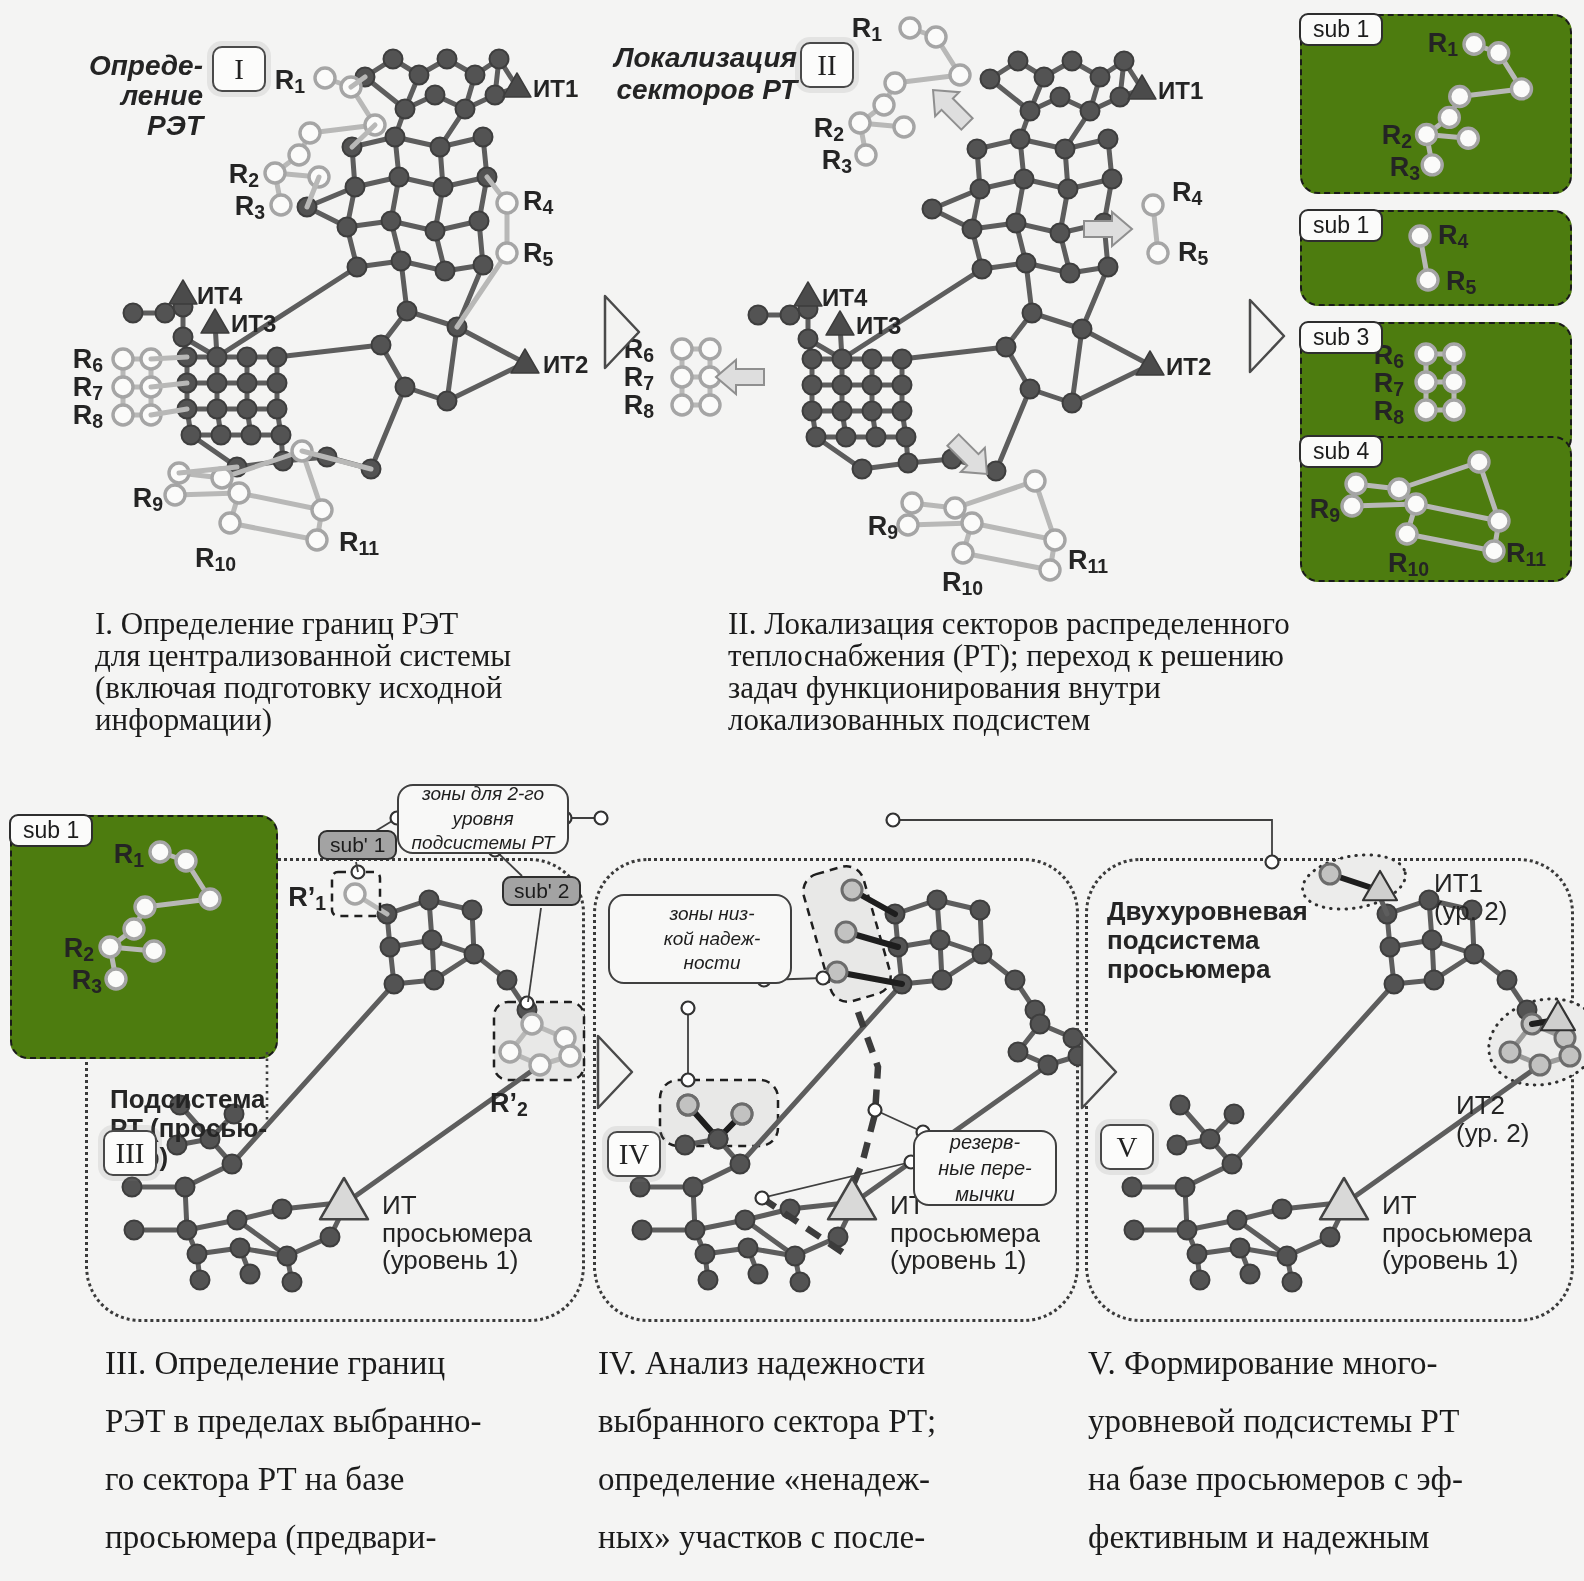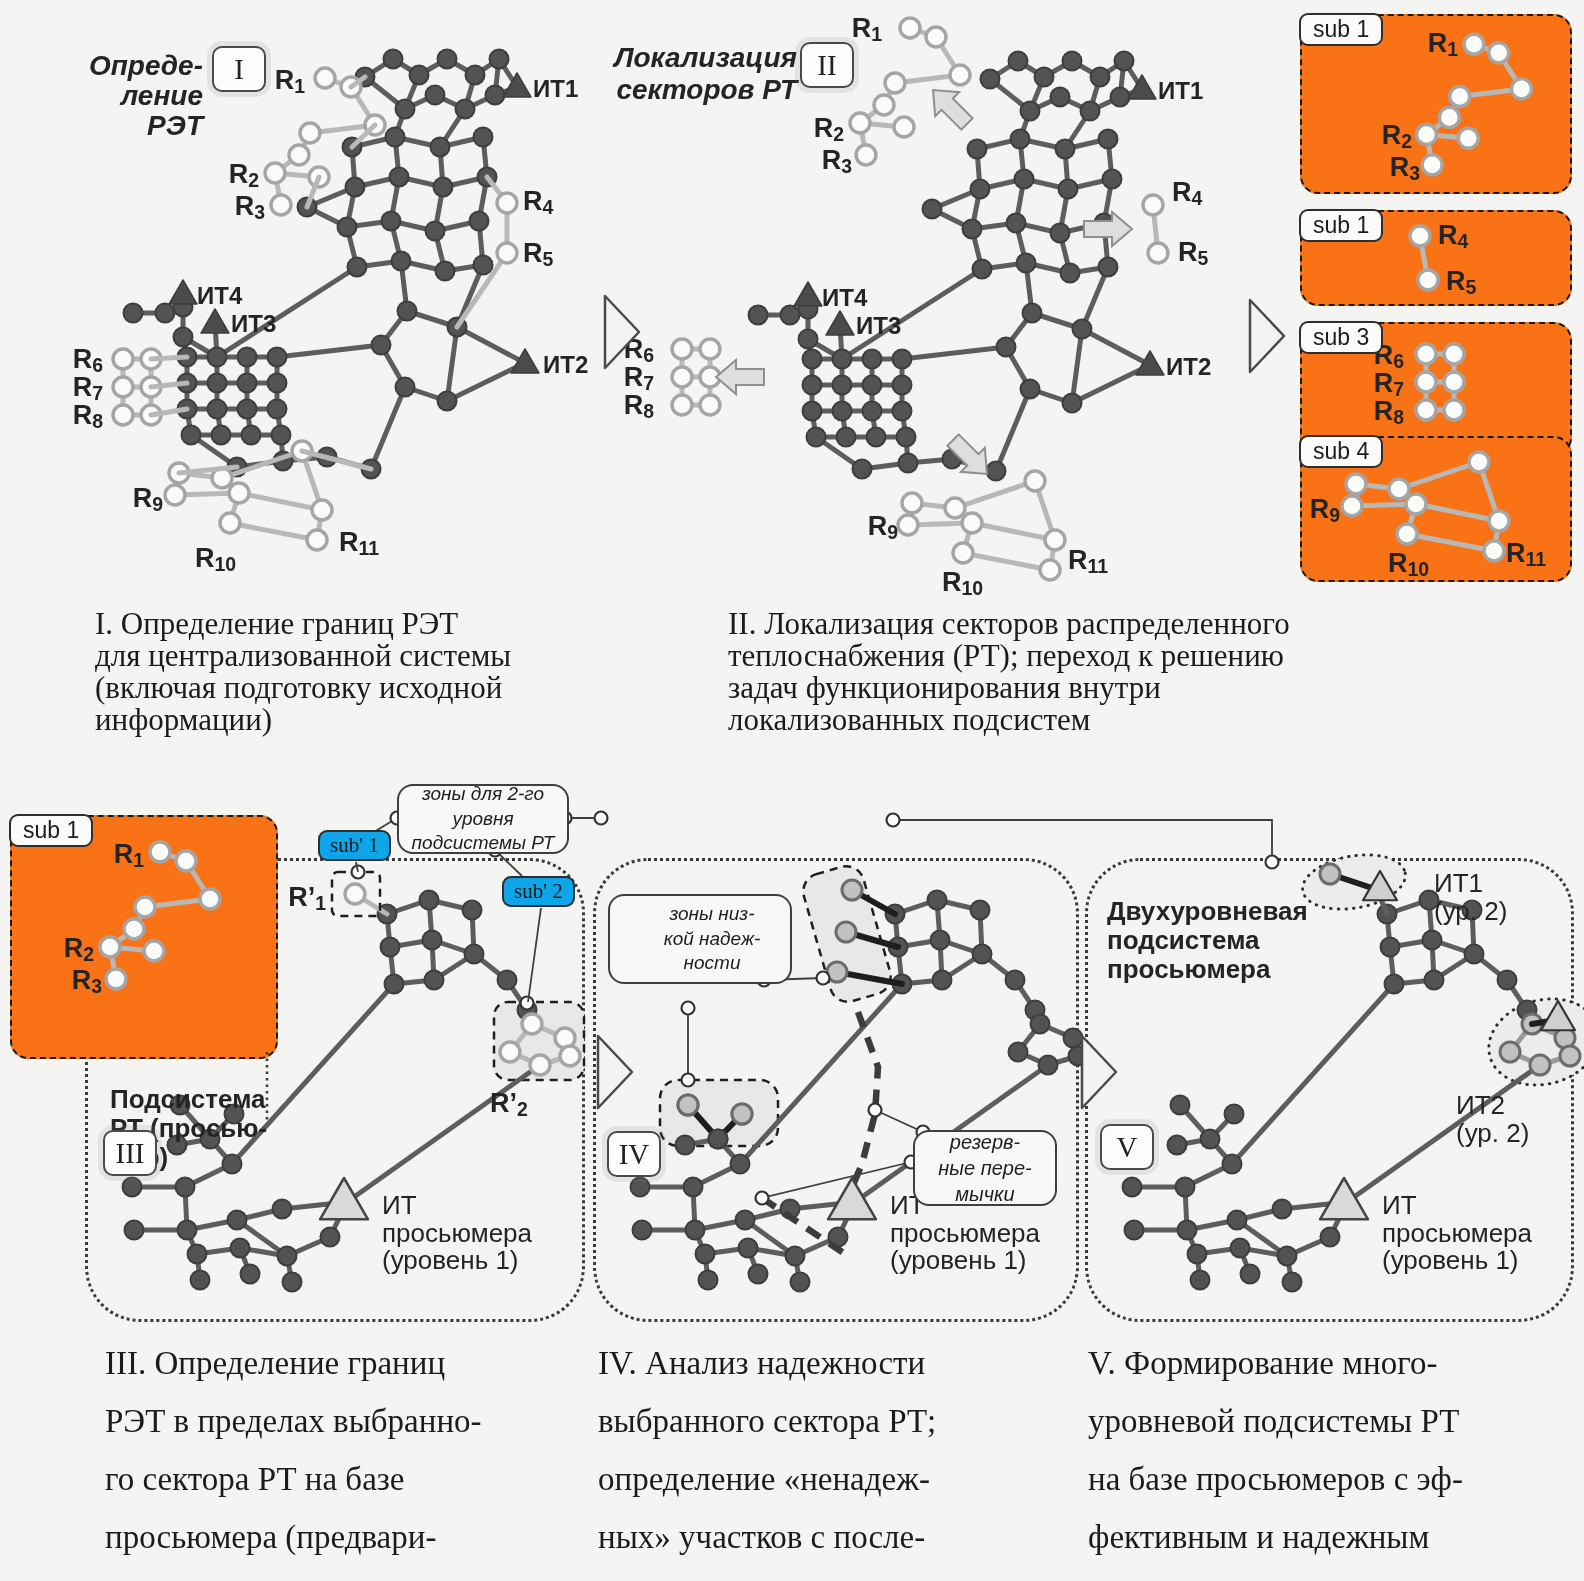--- a/index.html
+++ b/index.html
@@ -1,33 +1,33 @@
 <!DOCTYPE html>
 <html><head>
 <meta charset="utf-8">
 <style>
   html,body{margin:0;padding:0;background:#e8e8e8;}
   .canvas{position:relative;width:1584px;height:1581px;background:#f4f4f3;overflow:hidden;
           font-family:"Liberation Sans",sans-serif;}
   svg{position:absolute;}
   .border-dot{position:absolute;border:3px dotted #3a3a3a;border-radius:55px;z-index:1;}
   .panel-svg{z-index:2;}
-  .subbox{position:absolute;background:#f97316;border:2.5px dashed #1a1a1a;border-radius:18px;z-index:3;}
+  .subbox{position:absolute;background:#4d7c0f;border:2.5px dashed #1a1a1a;border-radius:18px;z-index:3;}
   .subbox svg{position:absolute;left:0;top:0;}
   .sublabel{position:absolute;left:-3px;top:-3px;background:#fbfbfa;border:2px solid #2e2e2e;
             border-radius:9px;padding:1px 12px;font-size:23px;color:#1c1c1c;z-index:4;}
   .roman{position:absolute;width:50px;height:42px;border:2px solid #4a4a4a;border-radius:10px;
          background:#fcfcfb;font:29px "Liberation Serif",serif;color:#222;display:flex;
          align-items:center;justify-content:center;z-index:6;
          box-shadow:0 0 0 5px rgba(130,130,130,0.14);}
   .callout{position:absolute;background:#f8f8f7;border:2px solid #3f3f3f;border-radius:16px;
            display:flex;align-items:center;justify-content:center;text-align:center;
            font-style:italic;color:#1d1d1d;white-space:pre-line;z-index:6;line-height:1.3;}
-  .tagbox{position:absolute;background:#0ea5e9;border:2px solid #2e2e2e;border-radius:9px;
-          padding:1px 10px;font-size:21px;color:#1c1c1c;z-index:6;font-family:Liberation Serif, serif;}
+  .tagbox{position:absolute;background:#a3a3a3;border:2px solid #2e2e2e;border-radius:9px;
+          padding:1px 10px;font-size:21px;color:#1c1c1c;z-index:6;}
   .cap{position:absolute;font-family:"Liberation Serif",serif;color:#1b1b1b;
        white-space:pre-line;z-index:6;}
   .cap.top{font-size:31px;line-height:32px;}
   .cap.bot{font-size:33px;line-height:58px;}
   .overlay{z-index:5;pointer-events:none;}
 </style>
 </head>
 <body>
 
 <div class="canvas">

